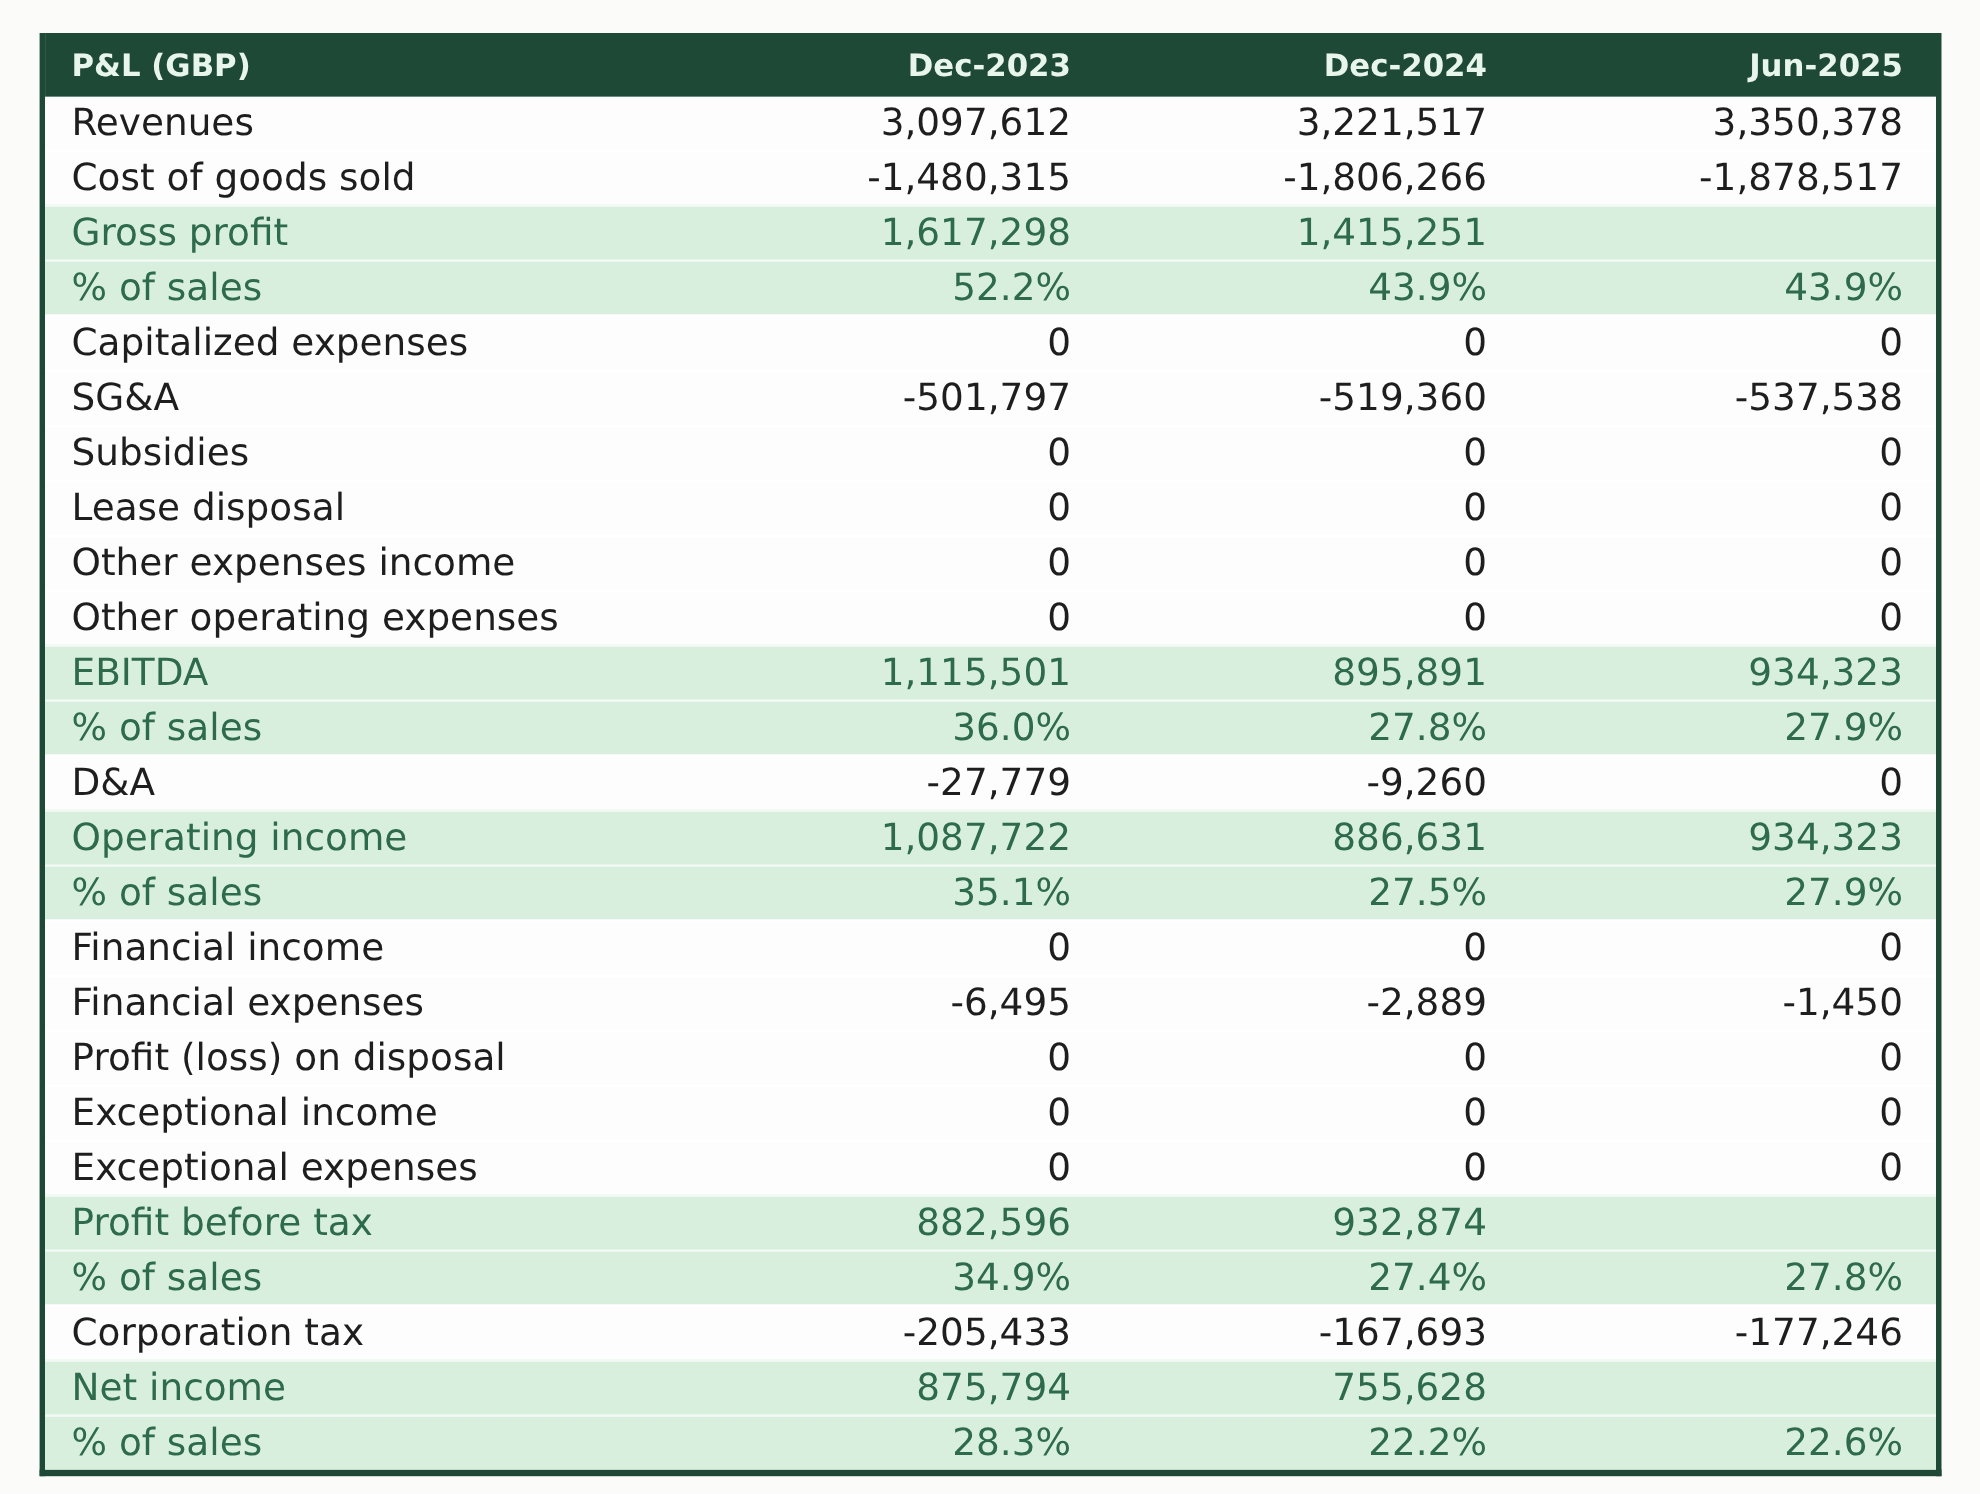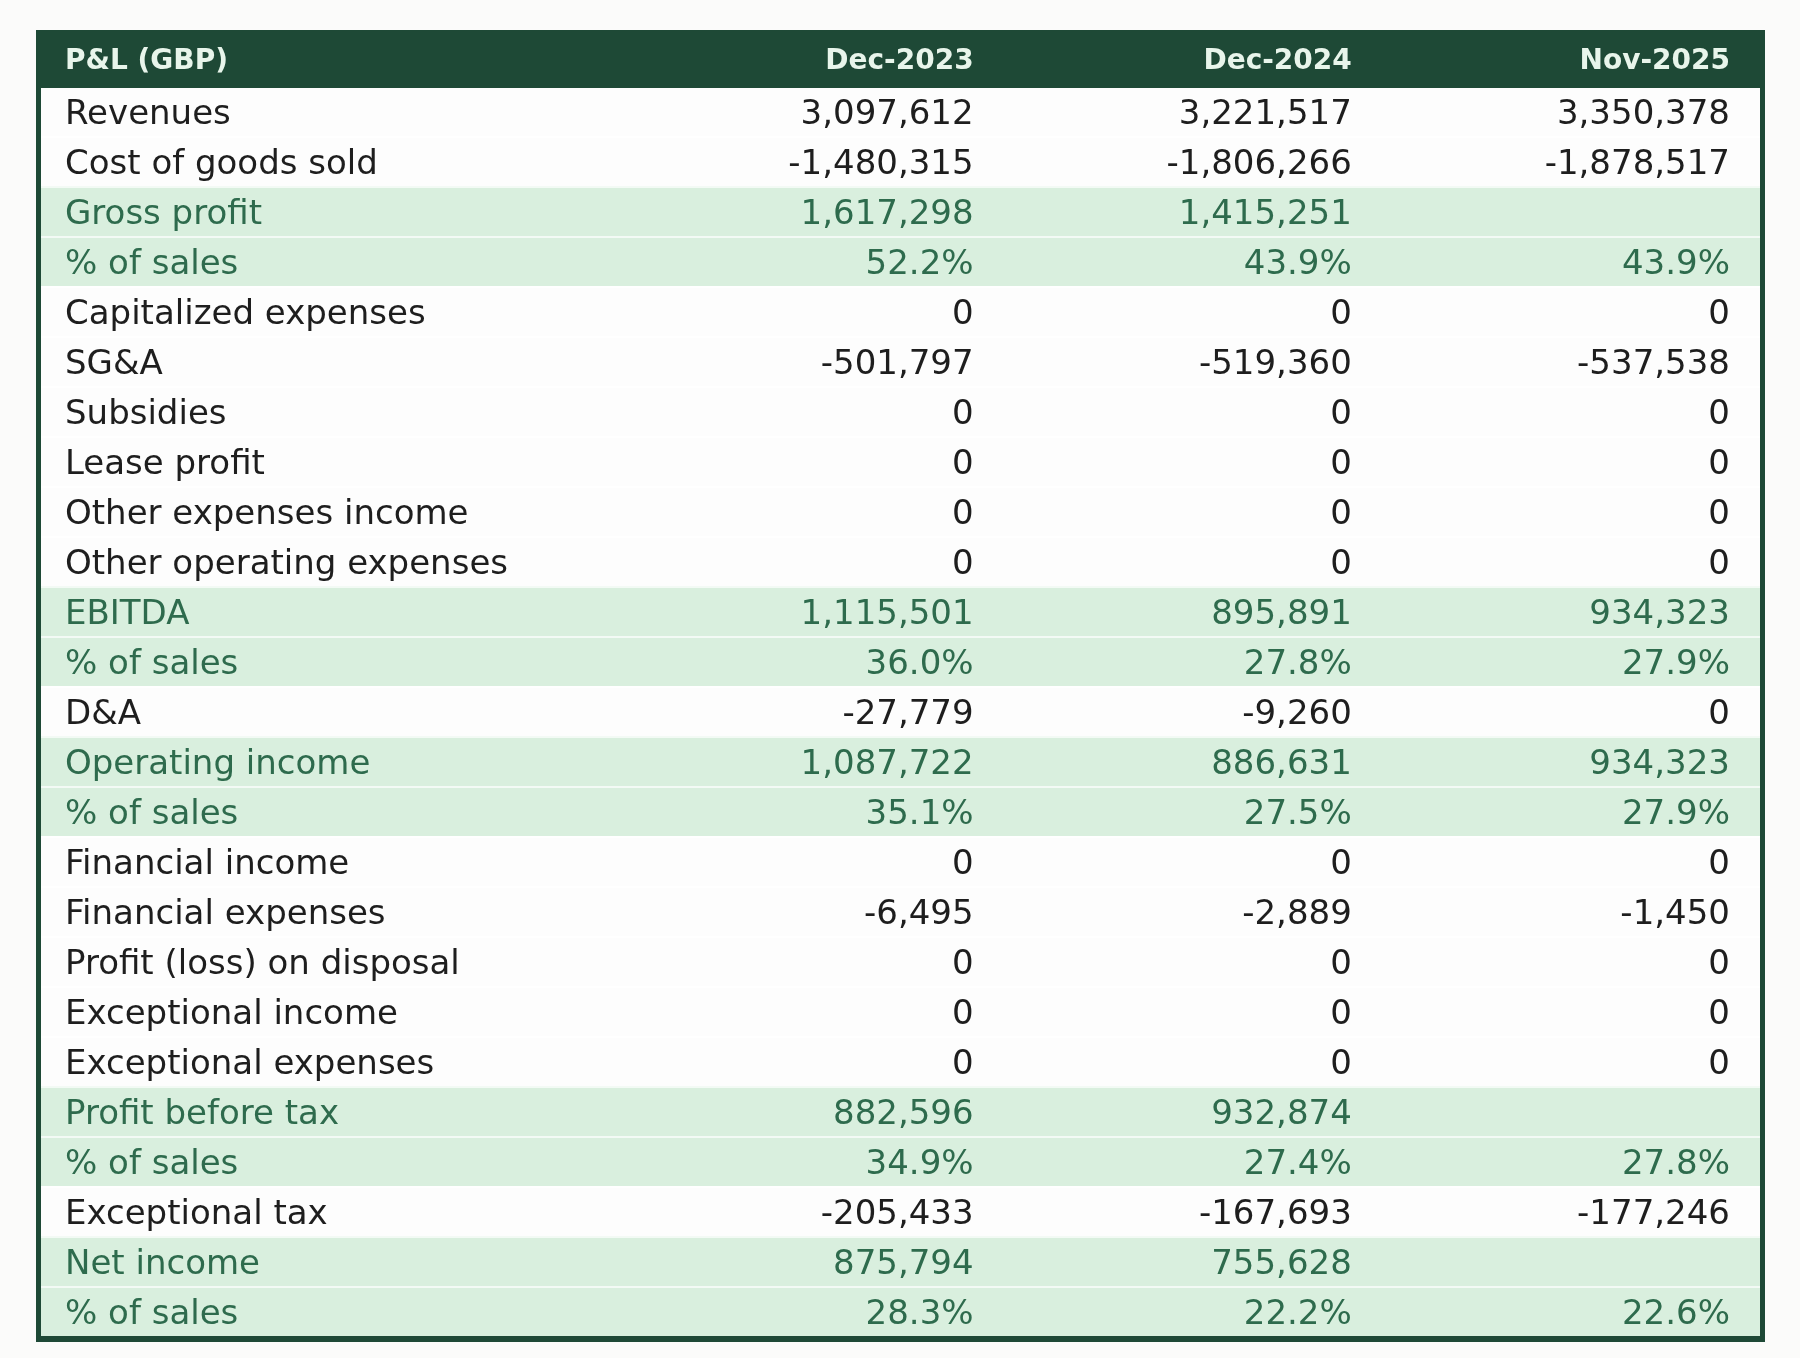--- a/index.html
+++ b/index.html
@@ -78,21 +78,21 @@
 </head>
 <body>
 
 <div class="canvas">
   <div class="pnl-table">
 
     <div class="header-row">
       <div class="c-label">P&amp;L (GBP)</div>
       <div class="c-val">Dec-2023</div>
       <div class="c-val">Dec-2024</div>
-      <div class="c-val">Nov-2025</div>
+      <div class="c-val">Jun-2025</div>
     </div>
 
     <div>
         <div class="row">
           <div class="c-label">Revenues</div>
           <div class="c-val">3,097,612</div>
           <div class="c-val">3,221,517</div>
           <div class="c-val">3,350,378</div>
         </div>
         <div class="row">
@@ -124,21 +124,21 @@
           <div class="c-val">-519,360</div>
           <div class="c-val">-537,538</div>
         </div>
         <div class="row">
           <div class="c-label">Subsidies</div>
           <div class="c-val">0</div>
           <div class="c-val">0</div>
           <div class="c-val">0</div>
         </div>
         <div class="row">
-          <div class="c-label">Lease profit</div>
+          <div class="c-label">Lease disposal</div>
           <div class="c-val">0</div>
           <div class="c-val">0</div>
           <div class="c-val">0</div>
         </div>
         <div class="row">
           <div class="c-label">Other expenses income</div>
           <div class="c-val">0</div>
           <div class="c-val">0</div>
           <div class="c-val">0</div>
         </div>
@@ -213,21 +213,21 @@
           <div class="c-val">882,596</div>
           <div class="c-val">932,874</div>
         </div>
         <div class="row hl">
           <div class="c-label">% of sales</div>
           <div class="c-val">34.9%</div>
           <div class="c-val">27.4%</div>
           <div class="c-val">27.8%</div>
         </div>
         <div class="row">
-          <div class="c-label">Exceptional tax</div>
+          <div class="c-label">Corporation tax</div>
           <div class="c-val">-205,433</div>
           <div class="c-val">-167,693</div>
           <div class="c-val">-177,246</div>
         </div>
         <div class="row hl">
           <div class="c-label">Net income</div>
           <div class="c-val">875,794</div>
           <div class="c-val">755,628</div>
         </div>
         <div class="row hl">

